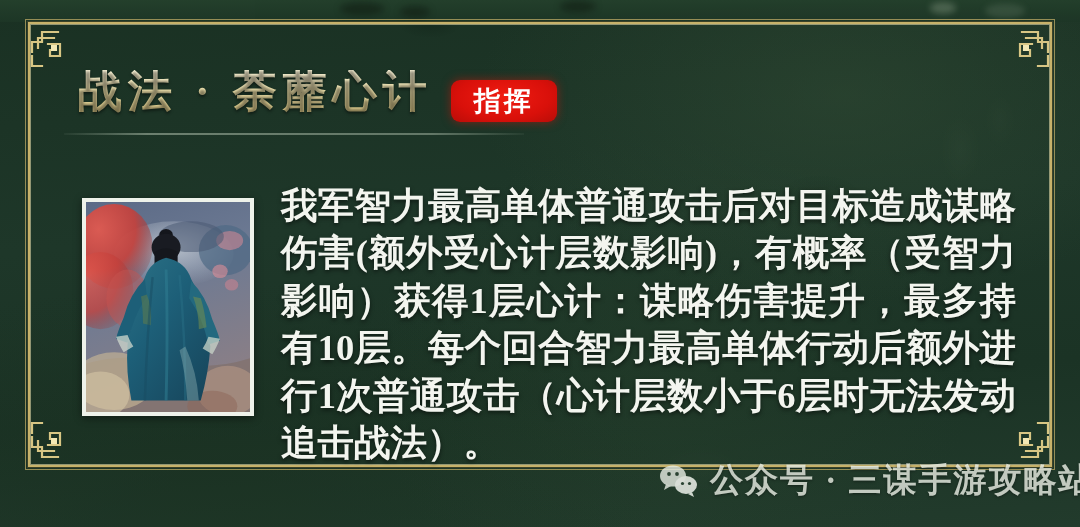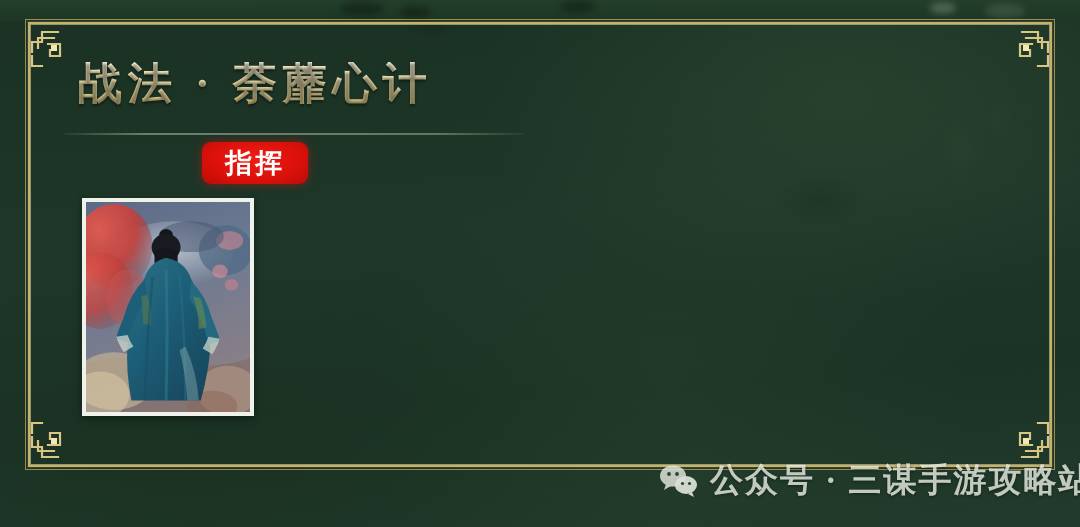--- a/index.html
+++ b/index.html
@@ -97,21 +97,20 @@
   .corner-br { right: -2px; bottom: -2px; transform: scale(-1,-1); }
 
   
   .header {
     position: absolute;
     left: 78px;
     top: 62px;
     display: flex;
     align-items: center;
     gap: 18px;
-    flex-direction: column;
   }
   .title {
     font-size: 44px;
     line-height: 1;
     letter-spacing: 6px;
     font-weight: 700;
     font-family: "Liberation Serif", "DejaVu Serif", serif;
     color: #efe6bd;
     background: linear-gradient(180deg, #fdf6da 0%, #efe2ab 48%, #d9c684 100%);
     -webkit-background-clip: text;
@@ -334,20 +333,21 @@
       <path d="M112 98 Q118 114 118 132 L126 130 Q124 112 120 100 Z" fill="#6d8a50" opacity="0.6"></path>
 
       <path d="M84 70 Q86 130 84 206" stroke="#2f7d92" stroke-width="3" fill="none" opacity="0.55"></path>
       <path d="M98 76 Q104 140 104 206" stroke="#2a7288" stroke-width="2.5" fill="none" opacity="0.45"></path>
       <path d="M70 78 Q64 140 62 206" stroke="#174c62" stroke-width="2.5" fill="none" opacity="0.5"></path>
 
       <path d="M104 150 Q116 176 118 206 L106 206 Q104 176 98 154 Z" fill="#a8c8c6" opacity="0.35"></path>
     </svg>
   </div>
 
+  <div class="skill-text">我军智力最高单体普通攻击后对目标造成谋略伤害(额外受心计层数影响)，有概率（受智力影响）获得1层心计：谋略伤害提升，最多持有10层。每个回合智力最高单体行动后额外进行1次普通攻击（心计层数小于6层时无法发动追击战法）。</div>
 
   <div class="watermark">
     <span class="wechat-icon">
       <svg viewBox="0 0 42 36" fill="none">
         <ellipse cx="15" cy="13" rx="13" ry="10.5" fill="#e9eee6" opacity="0.9"></ellipse>
         <path d="M8 21 L6 27 L13 23 Z" fill="#e9eee6" opacity="0.9"></path>
         <circle cx="11" cy="11" r="1.9" fill="#2b4433"></circle>
         <circle cx="19" cy="11" r="1.9" fill="#2b4433"></circle>
         <ellipse cx="28" cy="22" rx="11" ry="9" fill="#f2f6ef" opacity="0.95"></ellipse>
         <path d="M34 29 L36 34 L30 31 Z" fill="#f2f6ef" opacity="0.95"></path>

